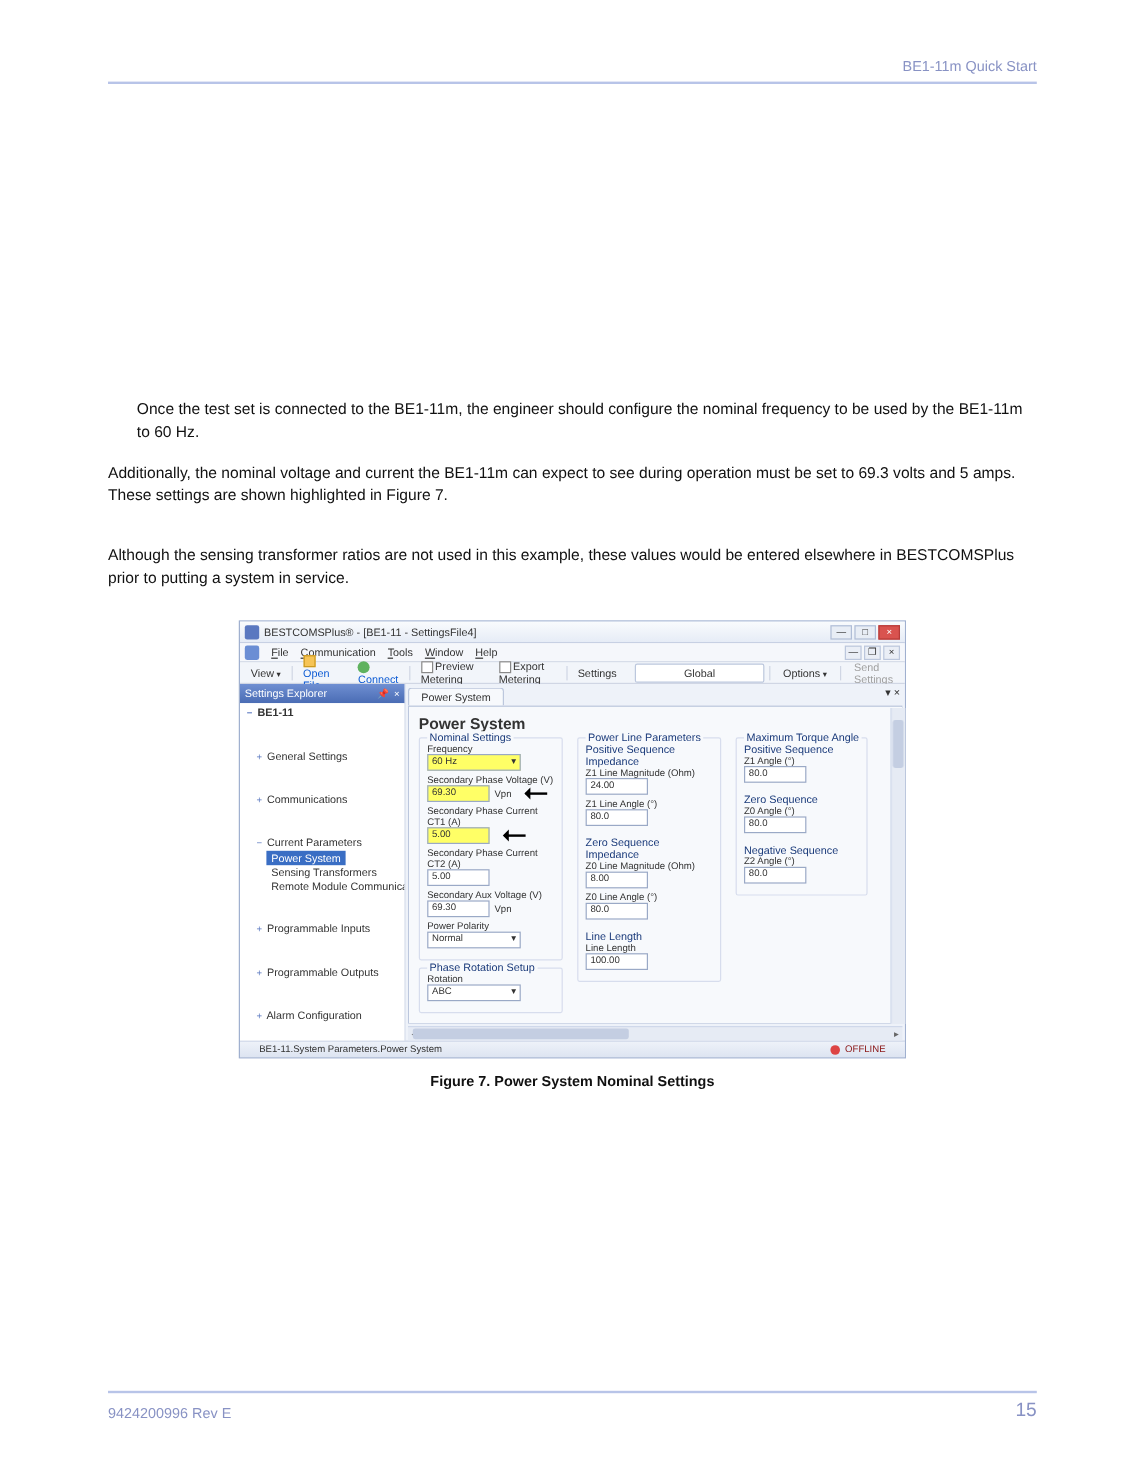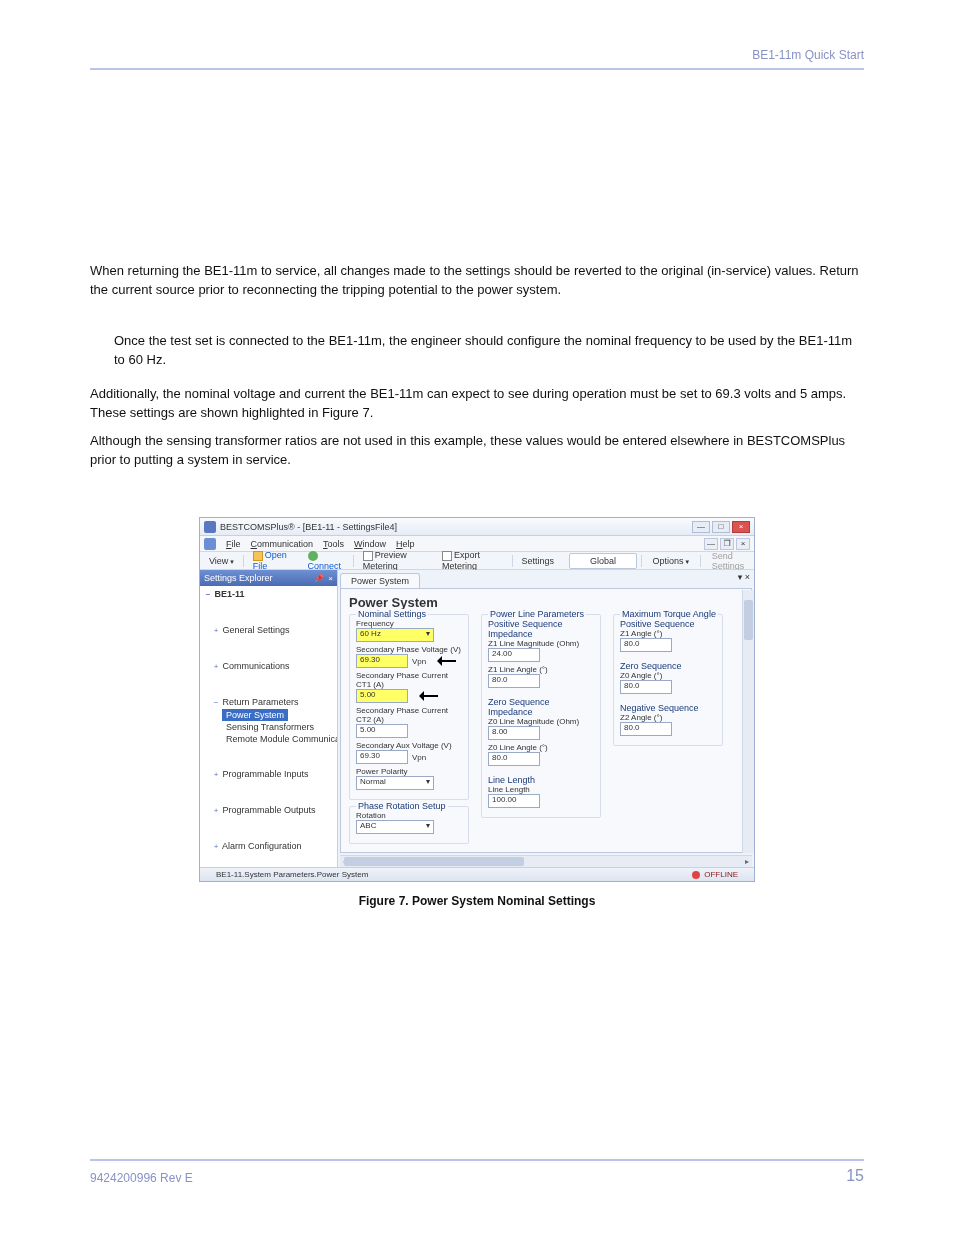--- a/index.html
+++ b/index.html
@@ -10,21 +10,21 @@
   .header-right { position: absolute; right: 90px; top: 48px; font-size: 12px; color: #8892c4; }
   .header-left { position: absolute; left: 90px; top: 48px; font-size: 12px; color: #8892c4; }
   .footer-left { position: absolute; left: 90px; bottom: 50px; font-size: 12px; color: #8892c4; }
   .footer-right { position: absolute; right: 90px; bottom: 50px; font-size: 16px; color: #8892c4; }
 
   .body-text { position: absolute; left: 90px; right: 90px; font-size: 13px; line-height: 1.45; color: #111; }
   .para1 { top: 190px; }
   .para2 { top: 262px; }
   .para3 { top: 332px; margin-left: 24px; }
   .para4 { top: 385px; }
-  .para5 { top: 432px; }
+  .para5 { top: 454px; }
 
   
   .app {
     position: absolute; left: 199px; top: 517px; width: 556px; height: 365px;
     border: 1px solid #a0b0cf; background: #eef2f9; font-family: Tahoma, Verdana, sans-serif;
     font-size: 9px; color: #333;
   }
   .title-bar { height: 18px; background: linear-gradient(#f9fbfd,#e6ecf6); border-bottom: 1px solid #c7d0e3; display: flex; align-items: center; padding: 0 4px; }
   .title-bar .icon { width: 12px; height: 12px; background: #5a78c0; border-radius: 2px; margin-right: 4px; }
   .title-bar .ttl { flex: 1; font-size: 9px; color: #333; }
@@ -41,21 +41,21 @@
 
   .tool-bar { height: 18px; background: #f2f5fa; border-bottom: 1px solid #d0d6e4; display: flex; align-items: center; padding: 0 4px; gap: 4px; font-size: 9px; }
   .tbtn { padding: 1px 4px; border: 1px solid transparent; border-radius: 2px; }
   .tbtn.link { color: #0d5bd4; }
   .tbtn .caret::after { content: "▾"; font-size: 7px; margin-left: 2px; }
   .tb-sep { width: 1px; height: 12px; background: #d0d6e4; }
   .ticon { display: inline-block; width: 10px; height: 10px; vertical-align: middle; margin-right: 2px; }
   .ticon.folder { background: #f6c456; border: 1px solid #cc9a20; }
   .ticon.globe { background: #5fb25f; border-radius: 50%; }
   .ticon.doc { background: #fff; border: 1px solid #888; }
-  .global-tab { margin-left: 6px; padding: 2px 20px; background: #fff; border: 1px solid #bcc7dd; border-radius: 2px; }
+  .global-tab { margin-left: 6px; padding: 2px 40px; background: #fff; border: 1px solid #bcc7dd; border-radius: 2px; }
   .tool-right { margin-left: auto; display: flex; gap: 6px; align-items: center; }
   .disabled { color: #a0a0a0; }
 
   .client { display: flex; height: calc(100% - 18px - 16px - 18px - 14px); }
   .side-panel { width: 138px; background: #f3f5fa; border-right: 1px solid #c7d0e3; display: flex; flex-direction: column; }
   .panel-hdr { height: 16px; background: linear-gradient(#6f8fd2,#4a6cb4); color: #fff; font-size: 9px; display: flex; align-items: center; padding: 0 4px; justify-content: space-between; }
   .panel-hdr .pins { display: flex; gap: 4px; font-size: 8px; }
   .tree { flex: 1; background: #fff; padding: 2px 0; overflow: hidden; font-size: 9px; line-height: 12px; }
   .tn { padding-left: 8px; white-space: nowrap; }
   .tn.root { padding-left: 4px; font-weight: bold; }
@@ -98,21 +98,20 @@
   .fig-caption { position: absolute; left: 90px; right: 90px; top: 894px; text-align: center; font-size: 12px; font-weight: bold; color: #111; }
 </style>
 </head>
 <body>
 
 <div class="page">
   <div class="top-rule"></div>
   <div class="header-right">BE1-11m Quick Start</div>
   <div class="header-left"></div>
 
-  <div class="body-text para2">When returning the BE1-11m to service, all changes made to the settings should be reverted to the original (in-service) values. Return the current source prior to reconnecting the tripping potential to the power system.</div>
   <div class="body-text para3">Once the test set is connected to the BE1-11m, the engineer should configure the nominal frequency to be used by the BE1-11m to 60 Hz.</div>
   <div class="body-text para4">Additionally, the nominal voltage and current the BE1-11m can expect to see during operation must be set to 69.3 volts and 5 amps. These settings are shown highlighted in Figure 7.</div>
   <div class="body-text para5">Although the sensing transformer ratios are not used in this example, these values would be entered elsewhere in BESTCOMSPlus prior to putting a system in service.</div>
 
   <div class="app">
 
     <div class="title-bar">
       <div class="icon"></div>
       <div class="ttl">BESTCOMSPlus® - [BE1-11 - SettingsFile4]</div>
       <div class="win-btns">
@@ -162,21 +161,21 @@
           <span>Settings Explorer</span>
           <span class="pins">
             <span>📌</span>
             <span>×</span>
           </span>
         </div>
         <div class="tree">
           <div class="tn root"><span class="box">−</span> <span>BE1-11</span></div>
           <div class="tn lvl1"><span class="box">+</span> <span>General Settings</span></div>
           <div class="tn lvl1"><span class="box">+</span> <span>Communications</span></div>
-          <div class="tn lvl1"><span class="box">−</span> <span>Return Parameters</span></div>
+          <div class="tn lvl1"><span class="box">−</span> <span>Current Parameters</span></div>
           <div><span class="tn sel">Power System</span></div>
           <div class="tn lvl2">Sensing Transformers</div>
           <div class="tn lvl2">Remote Module Communications</div>
           <div class="tn lvl1"><span class="box">+</span> <span>Programmable Inputs</span></div>
           <div class="tn lvl1"><span class="box">+</span> <span>Programmable Outputs</span></div>
           <div class="tn lvl1"><span class="box">+</span> <span>Alarm Configuration</span></div>
           <div class="tn lvl1"><span class="box">+</span> <span>Metering Configuration</span></div>
           <div class="tn lvl1"><span class="box">+</span> <span>Target Configuration</span></div>
           <div class="tn lvl1"><span class="box">+</span> <span>Protection</span></div>
           <div class="tn lvl1"><span class="box">+</span> <span>Control</span></div>

